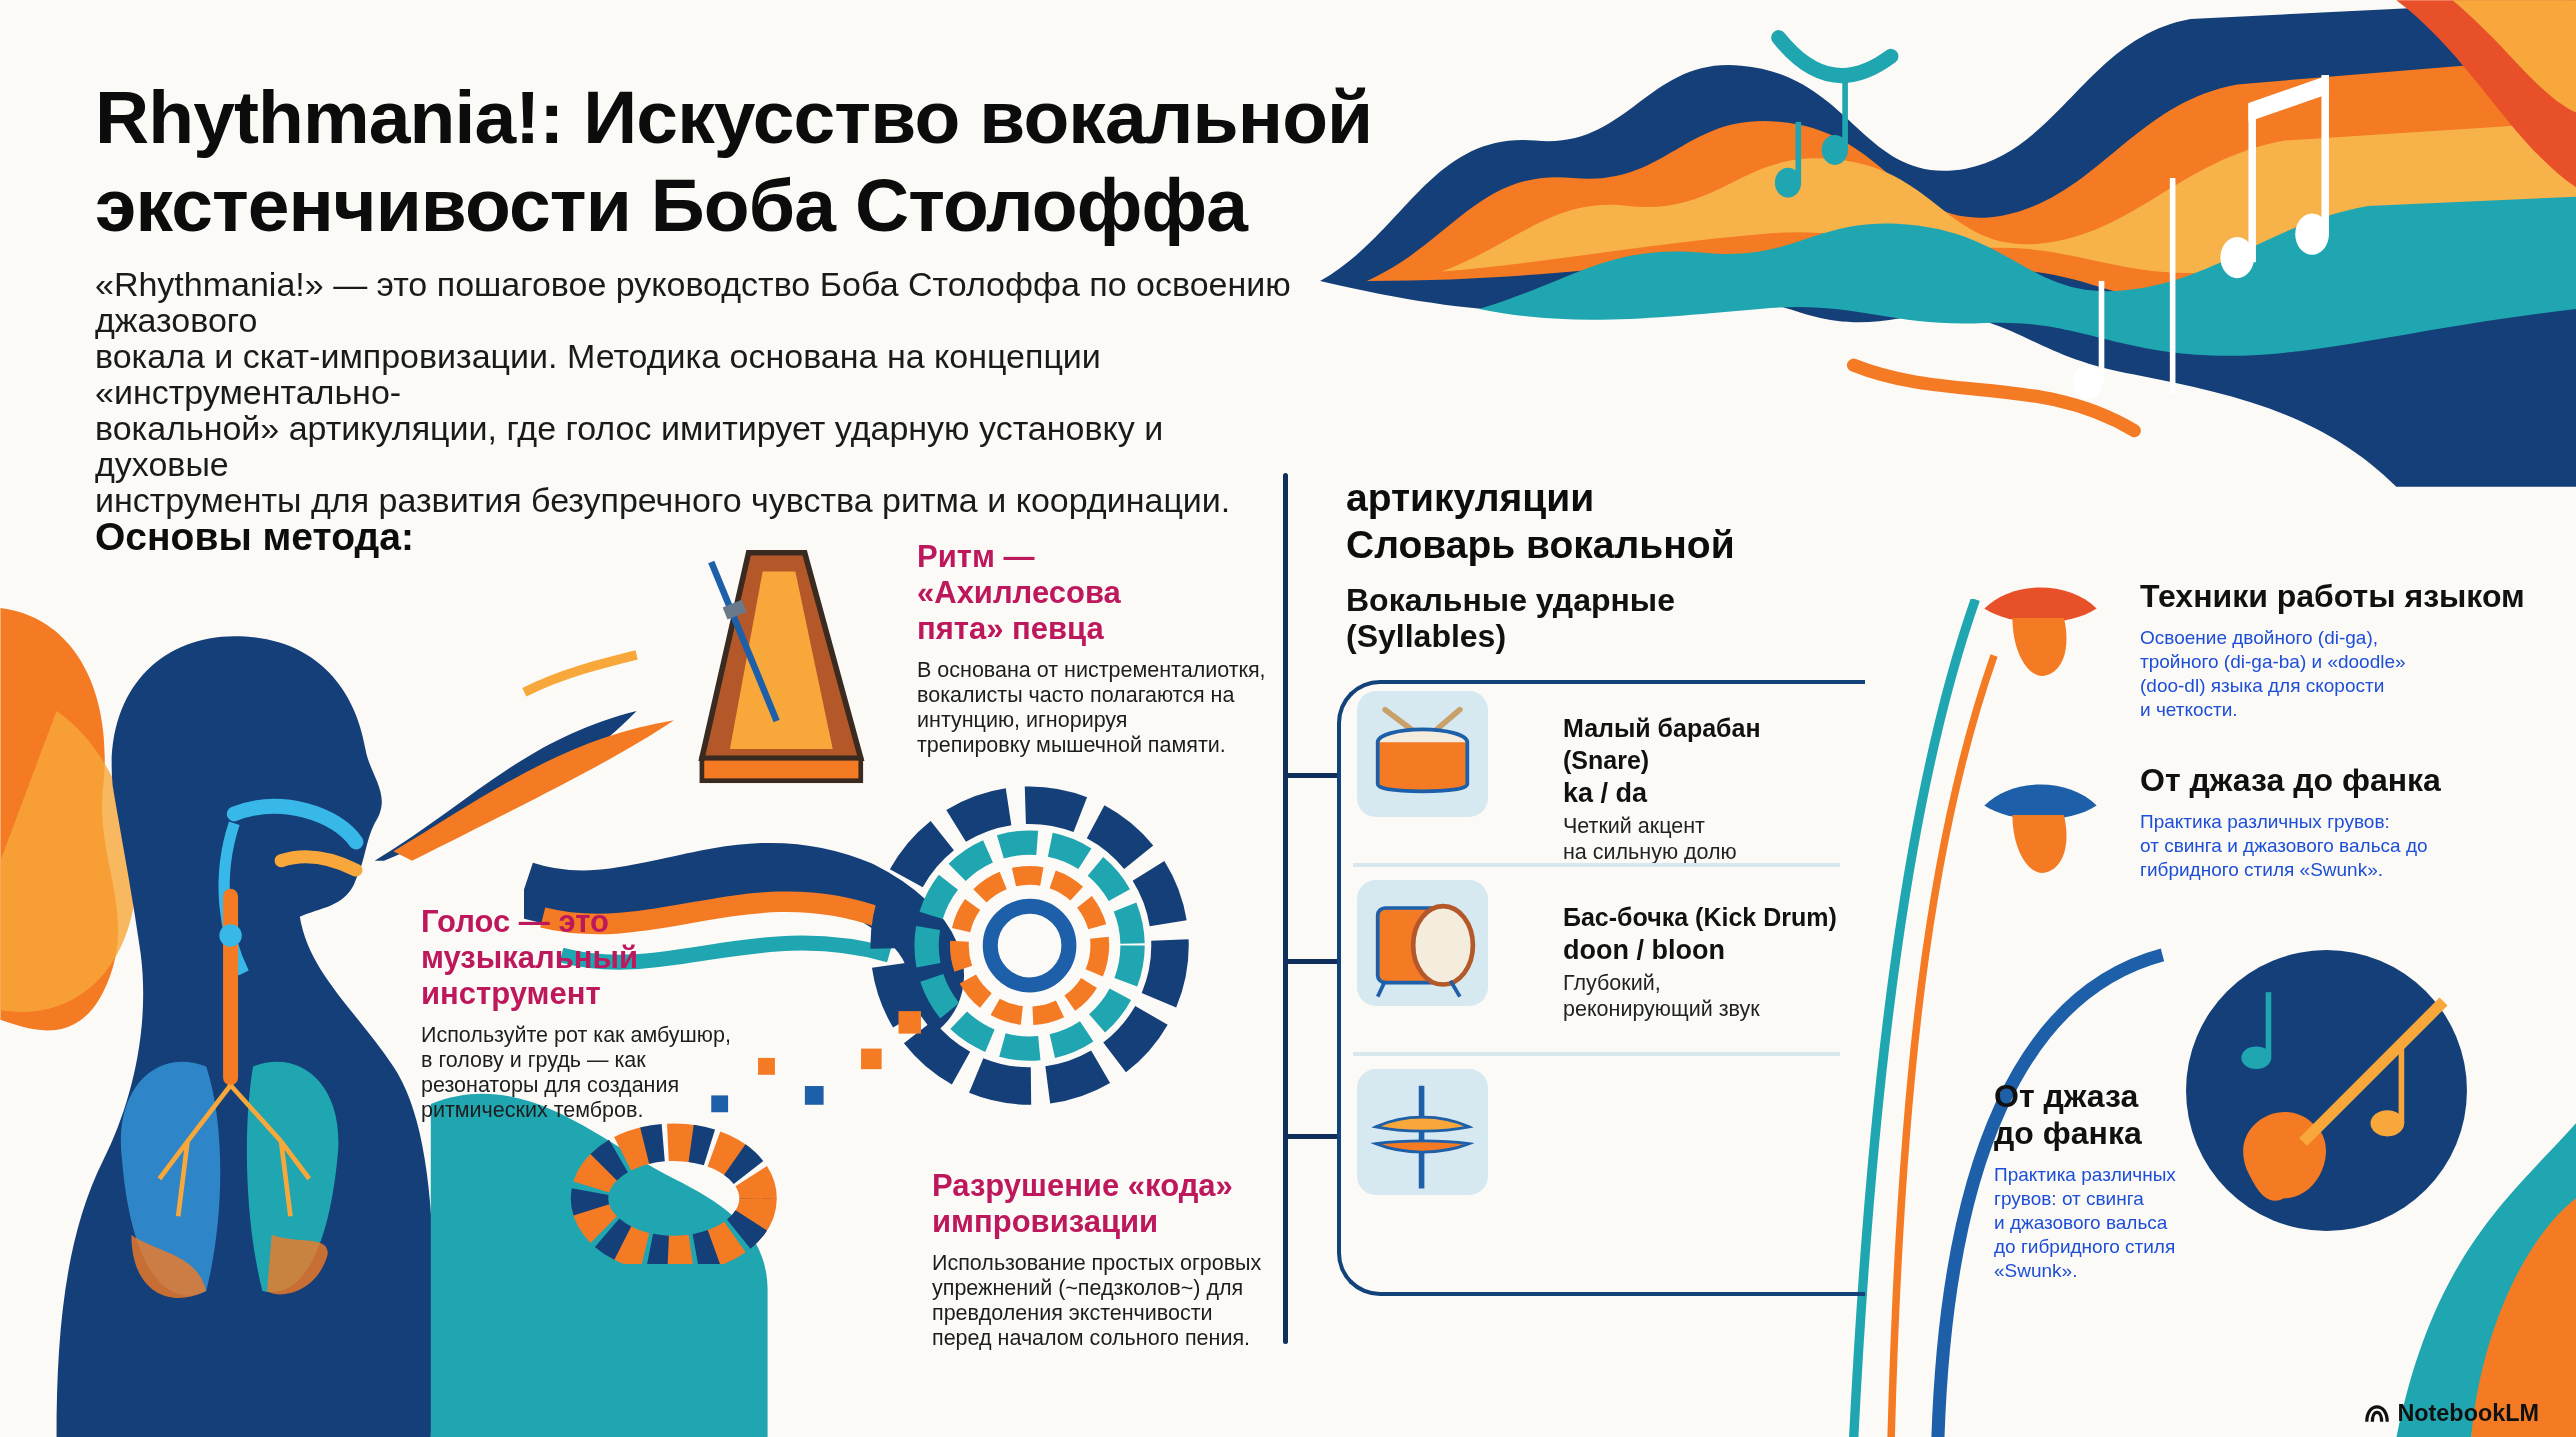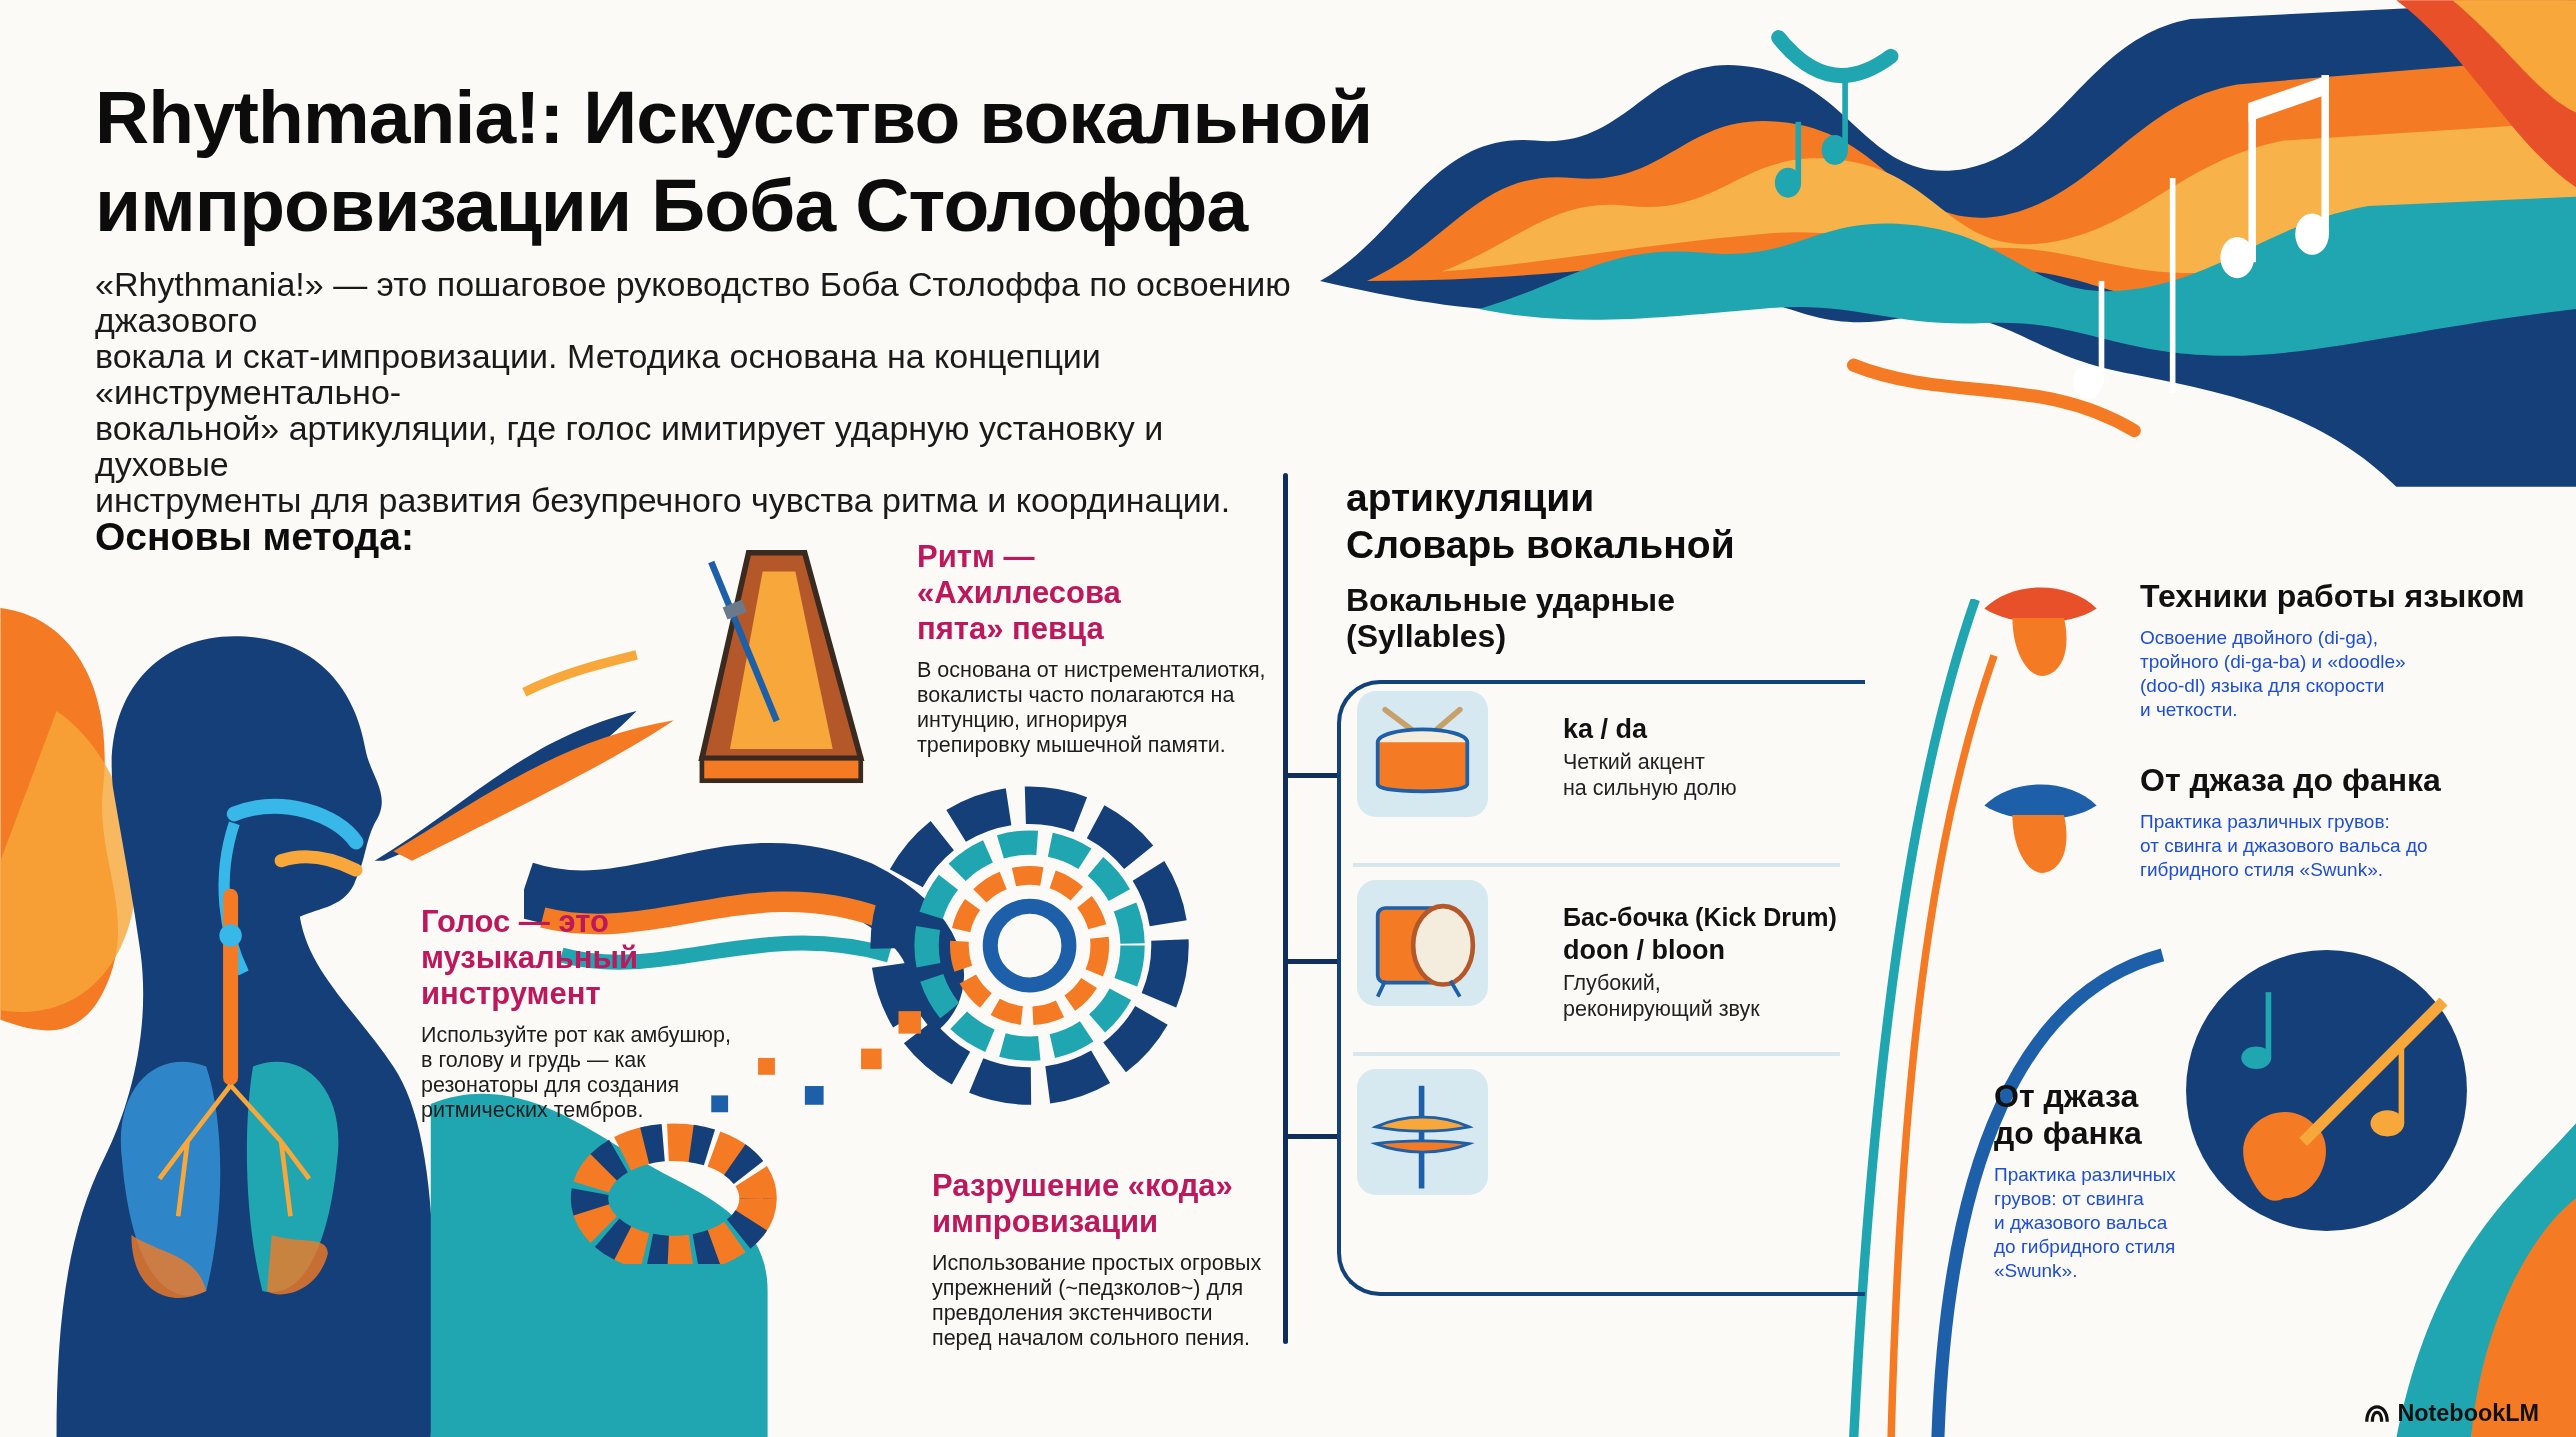--- a/index.html
+++ b/index.html
@@ -127,21 +127,21 @@
 <svg class="abs" style="left:1835px;top:599px" width="741" height="839" viewBox="0 0 792 896">
   <path d="M150 0 C80 200 40 500 20 896" stroke="#1fa6b0" stroke-width="10" fill="none"></path>
   <path d="M170 60 C100 260 70 520 60 896" stroke="#f47a24" stroke-width="8" fill="none"></path>
   <path d="M350 380 C200 420 120 600 110 896" stroke="#1d5fa8" stroke-width="14" fill="none"></path>
   <path d="M792 600 C700 700 680 800 680 896 L792 896Z" fill="#f47a24"></path>
   <path d="M792 560 C720 640 640 700 600 896 L680 896 C690 780 740 680 792 640Z" fill="#1fa6b0"></path>
 </svg>
 
 <div class="abs title">
   <div>Rhythmania!: Искусство вокальной</div>
-  <div>импровизации Боба Столоффа</div>
+  <div>экстенчивости Боба Столоффа</div>
 </div>
 <div class="abs intro">
   <div>«Rhythmania!» — это пошаговое руководство Боба Столоффа по освоению джазового</div>
   <div>вокала и скат-импровизации. Методика основана на концепции «инструментально-</div>
   <div>вокальной» артикуляции, где голос имитирует ударную установку и духовые</div>
   <div>инструменты для развития безупречного чувства ритма и координации.</div>
 </div>
 
 <div class="abs h2 sec-left">
   <div>Основы метода:</div>
@@ -207,20 +207,21 @@
 <div class="row" style="top:691px">
   <div class="iconbox" style="left:0;width:131px;height:126px">
     <svg width="131" height="126" viewBox="0 0 140 135">
       <line x1="30" y1="20" x2="70" y2="50" stroke="#c8a06a" stroke-width="6" stroke-linecap="round"></line>
       <line x1="110" y1="20" x2="75" y2="50" stroke="#c8a06a" stroke-width="6" stroke-linecap="round"></line>
       <ellipse cx="70" cy="55" rx="48" ry="14" fill="#f4ecdc" stroke="#1d5fa8" stroke-width="4"></ellipse>
       <path d="M22 55 L22 100 C22 110 118 110 118 100 L118 55" fill="#f47a24" stroke="#1d5fa8" stroke-width="4"></path>
     </svg>
   </div>
   <div class="rowtext">
+    <div class="rowtitle">Малый барабан (Snare)</div>
     <div class="rowsyl">ka / da</div>
     <div class="rowdesc">
       <div>Четкий акцент</div>
       <div>на сильную долю</div>
     </div>
   </div>
 </div>
 <div class="divider" style="top:863px"></div>
 
 <div class="row" style="top:880px">

